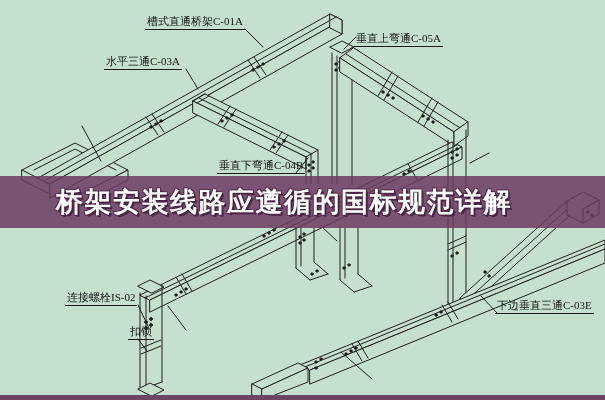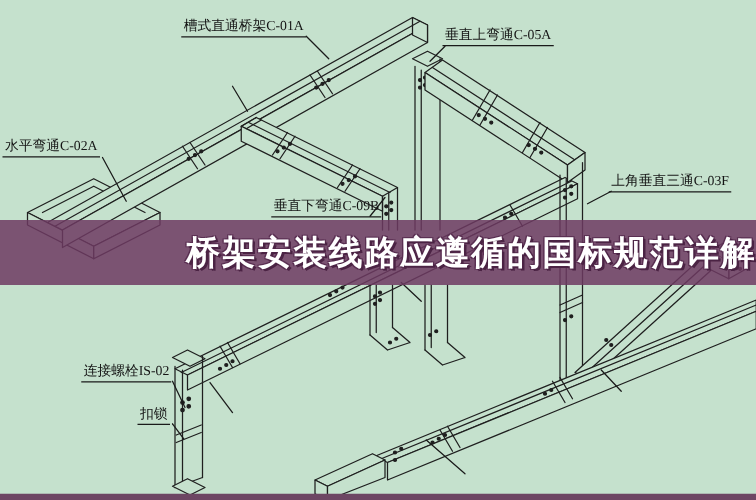--- a/index.html
+++ b/index.html
@@ -12,35 +12,35 @@
   
   .part-label{
     position:absolute;z-index:3;
     font-size:11px;line-height:13px;white-space:nowrap;
     color:#141414;border-bottom:1px solid #1a1a1a;
     padding:0 2px 1px 2px;letter-spacing:0px;
   }
   .lbl-0{left:145px;top:15px}
   .lbl-1{left:104px;top:55px}
   .lbl-2{left:2px;top:111px}
-  .lbl-3{left:354px;top:22px}
+  .lbl-3{left:354px;top:32px}
   .lbl-4{left:487px;top:139px}
   .lbl-5{left:217px;top:159px}
   .lbl-6{left:335px;top:229px}
   .lbl-7{left:495px;top:299px}
   .lbl-8{left:370px;top:365px}
   .lbl-9{left:65px;top:291px}
-  .lbl-10{left:110px;top:325px}
+  .lbl-10{left:128px;top:325px}
   .lbl-11{left:184px;top:316px}
   
   #title-banner{
     position:absolute;left:0;top:176px;width:605px;height:52px;z-index:2;
     background:rgba(109,58,97,0.85);
     display:flex;align-items:center;
-    padding-left:56px;box-sizing:border-box;justify-content:flex-end;
+    padding-left:56px;box-sizing:border-box;
   }
   #title-banner .title-text{
     font-family:"Liberation Sans","DejaVu Sans",sans-serif;
     font-size:27px;font-weight:bold;color:#ffffff;letter-spacing:1.5px;
     text-shadow:2px 2px 0 #4b2344,-1px -1px 0 #5a2f52,1px -1px 0 #5a2f52,-1px 1px 0 #5a2f52,1px 1px 0 #4b2344;
   }
   #bottom-strip{
     position:absolute;left:0;bottom:0;width:605px;height:5px;z-index:2;
     background:#6d4663;
   }
@@ -221,24 +221,24 @@
       <path d="M337,241 L321,226"></path>
       <path d="M497,313 L481,296"></path>
       <path d="M372,379 L341,352"></path>
       <path d="M138,305 L148,326"></path>
       <path d="M138,339 L147,351"></path>
       <path d="M186,330 L168,306"></path>
     </g>
   </svg>
 
   <div class="part-label lbl-0">槽式直通桥架C-01A</div>
-  <div class="part-label lbl-2">水平弯通C-02A</div>
+  <div class="part-label lbl-1">水平三通C-03A</div>
   <div class="part-label lbl-3">垂直上弯通C-05A</div>
-  <div class="part-label lbl-4">上角垂直三通C-03F</div>
-  <div class="part-label lbl-5">垂直下弯通C-09B</div>
+  <div class="part-label lbl-5">垂直下弯通C-04B</div>
+  <div class="part-label lbl-7">下边垂直三通C-03E</div>
   <div class="part-label lbl-9">连接螺栓IS-02</div>
   <div class="part-label lbl-10">扣锁</div>
 
   <div id="title-banner">
     <span class="title-text">桥架安装线路应遵循的国标规范详解</span>
   </div>
 
   <div id="bottom-strip"></div>
 
 </div>

